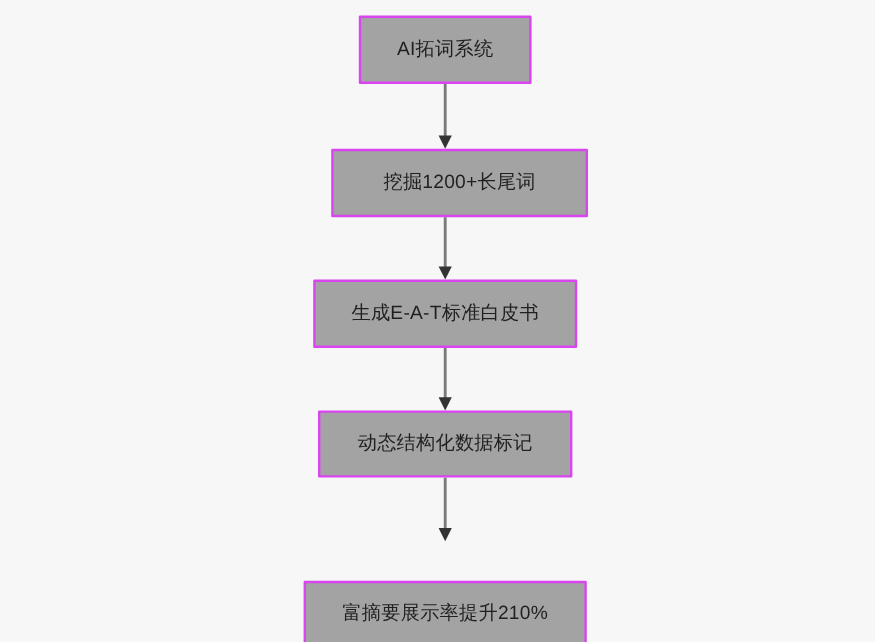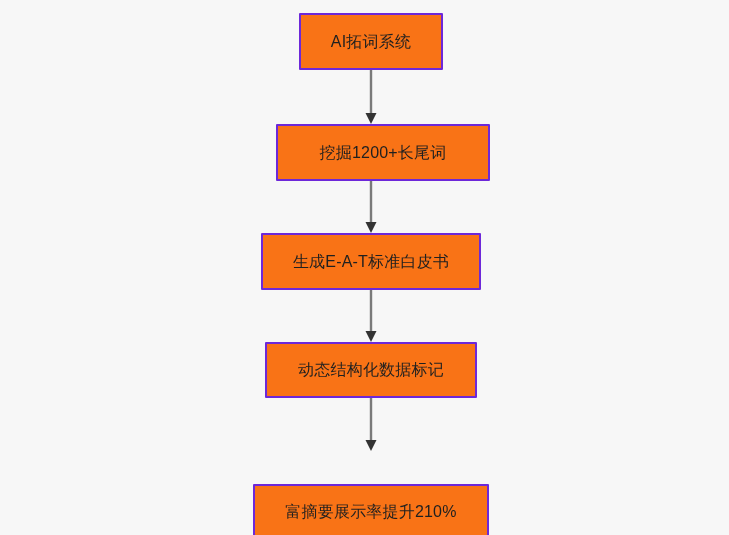--- a/index.html
+++ b/index.html
@@ -16,22 +16,22 @@
 
   #flowchart {
     position: relative;
     width: 729px;
     height: 535px;
   }
 
   .node {
     position: absolute;
     box-sizing: border-box;
-    background: #f97316;
-    border: 2px solid #6d28d9;
+    background: #a3a3a3;
+    border: 2px solid #d946ef;
     border-radius: 1px;
     display: flex;
     align-items: center;
     justify-content: center;
     color: #1f2020;
     font-size: 16px;
     font-weight: 400;
     line-height: 1.2;
     letter-spacing: 0.2px;
     white-space: nowrap;

